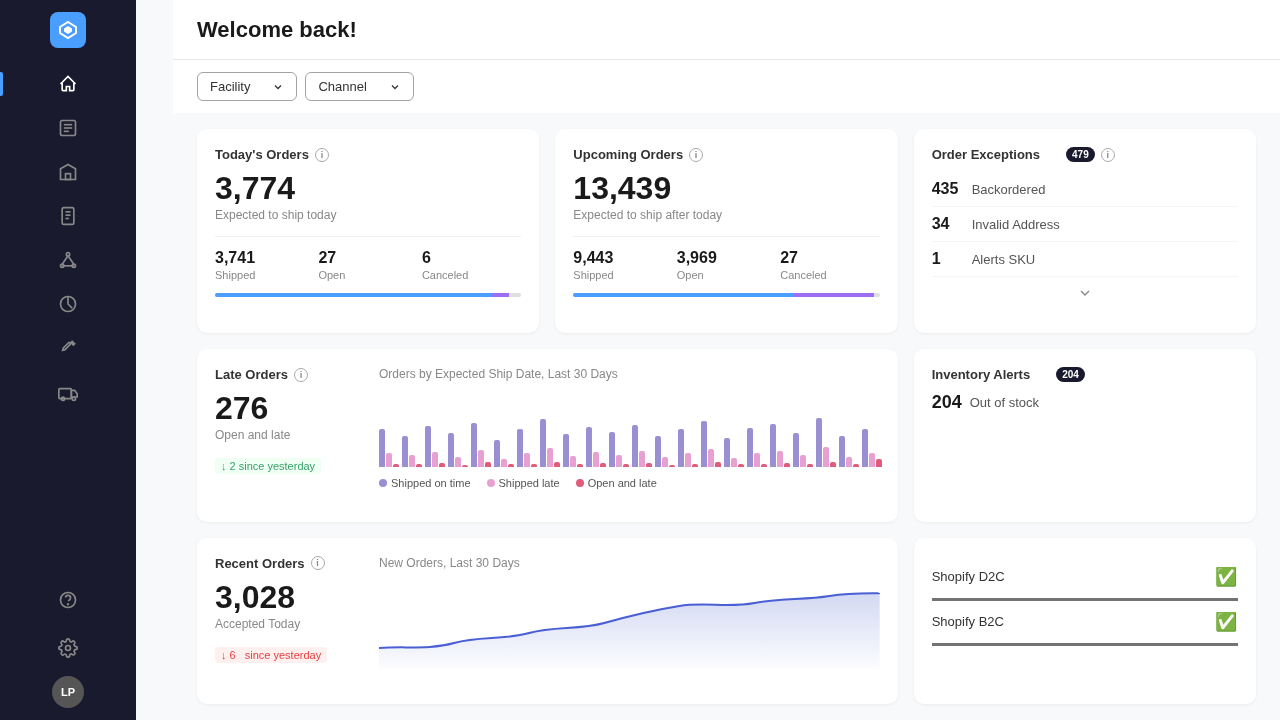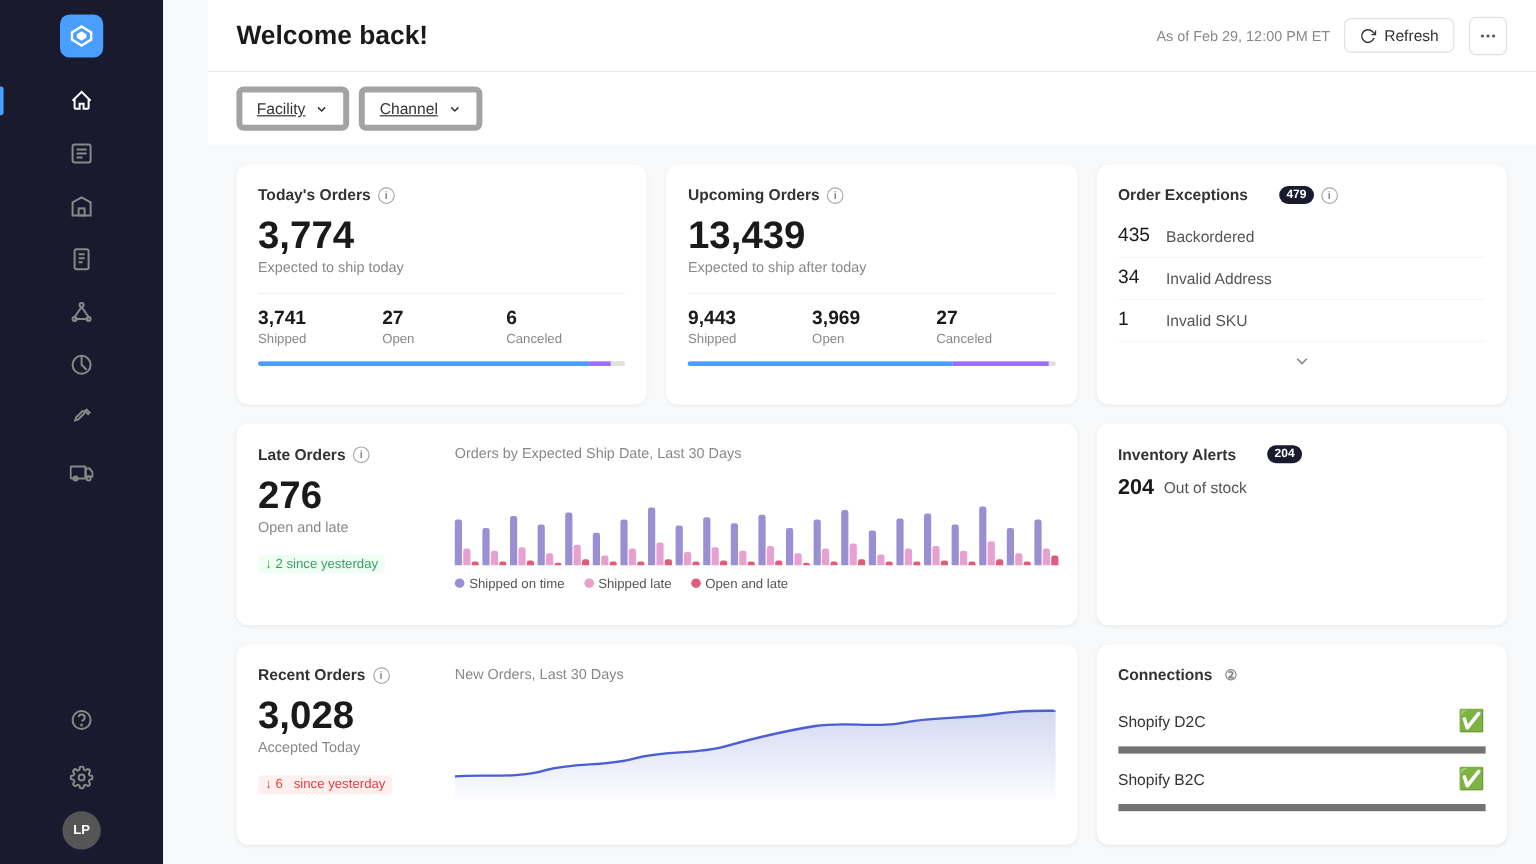--- a/index.html
+++ b/index.html
@@ -122,29 +122,28 @@
     
     .filters {
       padding: 12px 24px;
       display: flex;
       gap: 8px;
       background: white;
     }
     .filter-btn {
       display: flex;
       align-items: center;
-      gap: 8px;
+      gap: 22px;
       padding: 6px 12px;
-      border: 5px solid #a3a3a3;
+      border: 1px solid #a3a3a3;
       border-radius: 6px;
       background: white;
       cursor: pointer;
       font-size: 13px;
       color: #333;
-      text-decoration: underline;
     }
 
     
     .dashboard {
       flex: 1;
       overflow-y: auto;
       padding: 16px 24px;
       display: grid;
       grid-template-columns: 1fr 1fr 1fr;
       grid-template-rows: auto auto auto;
@@ -238,21 +237,21 @@
     .exception-row {
       display: flex;
       align-items: center;
       gap: 8px;
       padding: 8px 0;
       border-bottom: 1px solid #f5f5f5;
       font-size: 13px;
     }
     .exception-number {
       font-size: 16px;
-      font-weight: 400;
+      font-weight: 700;
       color: #1a1a1a;
       min-width: 32px;
     }
     .exception-label { color: #555; }
     .expand-btn {
       display: flex;
       align-items: center;
       justify-content: center;
       margin-top: 8px;
       cursor: pointer;
@@ -327,21 +326,21 @@
       width: 100%;
       height: 90px;
     }
 
     
     .connection-row {
       display: flex;
       align-items: center;
       justify-content: space-between;
       padding: 10px 0;
-      border-bottom: 6px solid #737373;
+      border-bottom: 3px solid #737373;
       font-size: 13px;
       color: #333;
     }
     .check-icon { color: #38a169; font-size: 18px; }
 
     
     .inventory-number {
       font-size: 18px;
       font-weight: 700;
       color: #1a1a1a;
@@ -431,37 +430,20 @@
         </svg>
     </div>
     <div class="avatar">LP</div>
   </div>
 </nav>
 
 <div class="main">
 
   <header class="header">
     <h1 class="header-title">Welcome back!</h1>
-    <div class="header-right">
-      <span class="header-timestamp">As of Feb 29, 12:00 PM ET</span>
-      <button class="refresh-btn">
-        <svg width="14" height="14" viewBox="0 0 24 24" fill="none" stroke="currentColor" stroke-width="2">
-            <polyline points="23 4 23 10 17 10"></polyline>
-            <path d="M20.49 15a9 9 0 11-2.12-9.36L23 10"></path>
-          </svg>
-        <span>Refresh</span>
-      </button>
-      <button class="more-btn">
-        <svg width="16" height="16" viewBox="0 0 24 24" fill="currentColor">
-            <circle cx="5" cy="12" r="2"></circle>
-            <circle cx="12" cy="12" r="2"></circle>
-            <circle cx="19" cy="12" r="2"></circle>
-          </svg>
-      </button>
-    </div>
   </header>
 
   <div class="filters">
     <button class="filter-btn">
       <span>Facility</span>
       <svg width="12" height="12" viewBox="0 0 24 24" fill="none" stroke="currentColor" stroke-width="2.5">
           <polyline points="6 9 12 15 18 9"></polyline>
         </svg>
     </button>
     <button class="filter-btn">
@@ -539,21 +521,21 @@
       <div class="exception-row">
         <span class="exception-number">435</span>
         <span class="exception-label">Backordered</span>
       </div>
       <div class="exception-row">
         <span class="exception-number">34</span>
         <span class="exception-label">Invalid Address</span>
       </div>
       <div class="exception-row">
         <span class="exception-number">1</span>
-        <span class="exception-label">Invalid SKU</span>
+        <span class="exception-label">Alerts SKU</span>
       </div>
       <div class="expand-btn">
         <svg width="16" height="16" viewBox="0 0 24 24" fill="none" stroke="currentColor" stroke-width="2">
             <polyline points="6 9 12 15 18 9"></polyline>
           </svg>
       </div>
     </div>
 
     <div class="card wide-card">
       <div class="card-header-row">
@@ -727,24 +709,20 @@
               </linearGradient>
             </defs>
             <path d="M0,70 C20,68 40,72 60,65 C80,58 100,62 120,55 C140,48 160,52 180,45 C200,38 220,32 240,28 C260,24 280,30 300,25 C320,20 340,22 360,18 C380,14 400,16 400,15 L400,90 L0,90 Z" fill="url(#areaGrad)"></path>
             <path d="M0,70 C20,68 40,72 60,65 C80,58 100,62 120,55 C140,48 160,52 180,45 C200,38 220,32 240,28 C260,24 280,30 300,25 C320,20 340,22 360,18 C380,14 400,16 400,15" fill="none" stroke="#4a5fd4" stroke-width="2"></path>
           </svg>
         </div>
       </div>
     </div>
 
     <div class="card">
-      <div class="card-title">
-        <span>Connections</span>
-        <span style="font-size:12px; color:#888; margin-left:4px;">②</span>
-      </div>
       <div class="connection-row">
         <span>Shopify D2C</span>
         <span class="check-icon">✅</span>
       </div>
       <div class="connection-row">
         <span>Shopify B2C</span>
         <span class="check-icon">✅</span>
       </div>
     </div>
 

